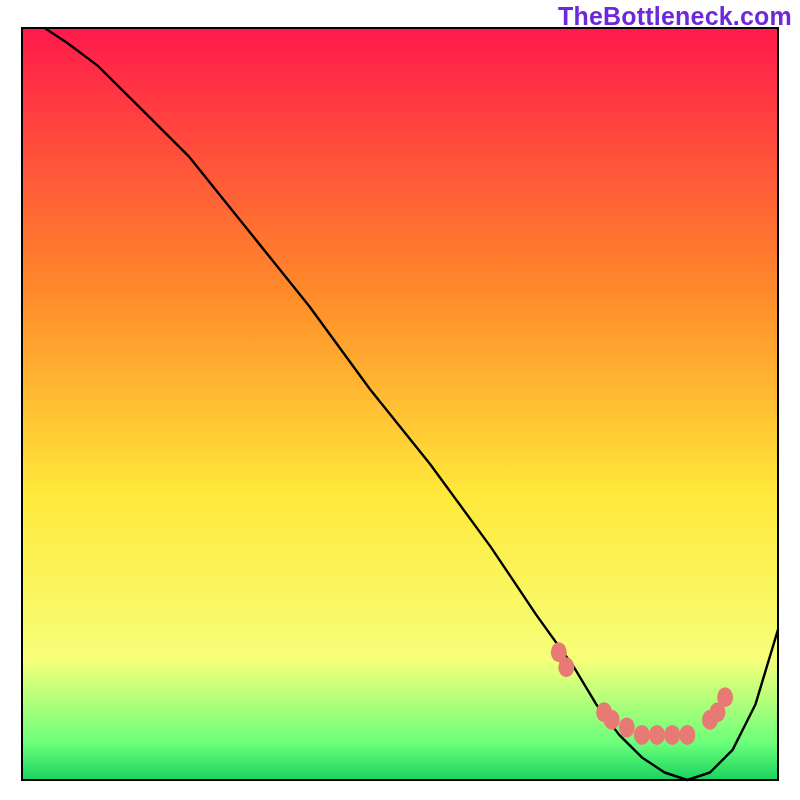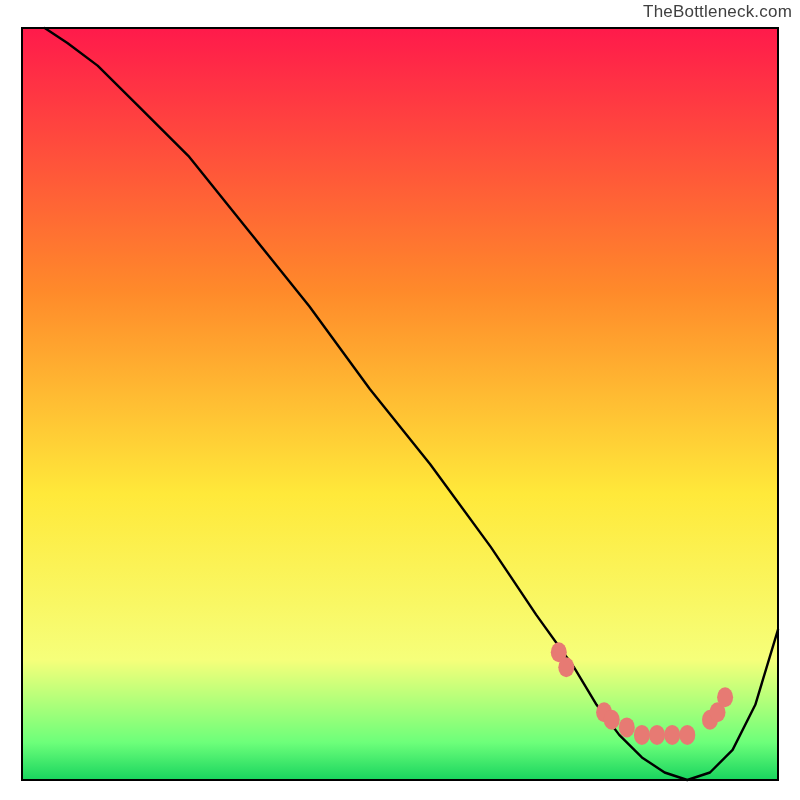--- a/index.html
+++ b/index.html
@@ -21,23 +21,23 @@
     left: 0;
     top: 0;
     width: 800px;
     height: 800px;
     display: block;
   }
   .watermark {
     position: absolute;
     top: 2px;
     right: 8px;
-    font-size: 17px;
-    font-weight: 400;
-    color: #404040;
+    font-size: 25px;
+    font-weight: 700;
+    color: #6d28d9;
     letter-spacing: 0.2px;
     pointer-events: none;
     user-select: none;
   }
 </style>
 </head>
 <body>
 
 <div class="stage">
   <svg class="plot" viewBox="0 0 800 800" preserveAspectRatio="none">

